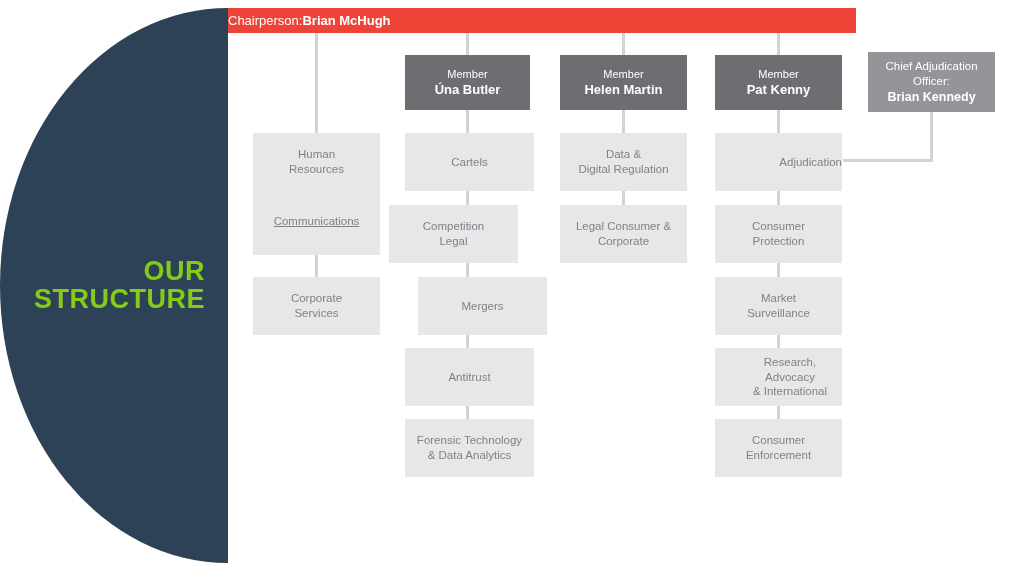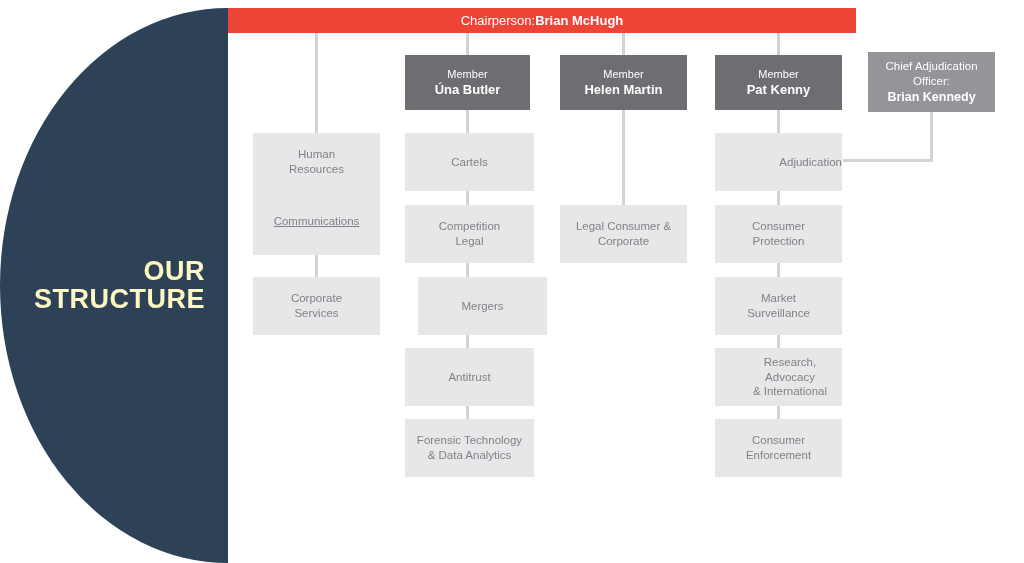--- a/index.html
+++ b/index.html
@@ -14,33 +14,33 @@
     position:absolute;
     left:0;top:8px;width:228px;height:555px;
     background:var(--navy,#2e4257);
     border-radius:100% 0 0 100% / 50% 0 0 50%;
     z-index:2;
   }
   .page-title{
     position:absolute;
     left:18px;top:250px;width:187px;
     text-align:right;
-    color:#fef9c3;
+    color:#84cc16;
     font-size:27px;
     font-weight:bold;
     letter-spacing:0.5px;
     line-height:1.03;
     white-space:pre-line;
   }
   .chair-bar{
     position:absolute;
     left:228px;top:8px;width:628px;height:25px;
     background:var(--red,#ee4337);
     color:#ffffff;
-    display:flex;align-items:center;justify-content:center;
+    display:flex;align-items:center;justify-content:flex-start;
     font-size:13px;
     z-index:3;
   }
   .chair-bar .name{font-weight:bold;}
   .line{position:absolute;background:var(--line,#d1d3d4);z-index:0;}
   .box{
     position:absolute;
     display:flex;align-items:center;justify-content:center;
     text-align:center;
     z-index:1;
@@ -116,35 +116,39 @@
     <span class="lbl">Communications</span>
   </div>
   <div class="box dept" style="left:253px;top:277px;width:127px;height:58px;">
     <span class="lbl">Corporate
 Services</span>
   </div>
 
   <div class="box dept" style="left:405px;top:133px;width:129px;height:58px;">
     <span class="lbl">Cartels</span>
   </div>
-  <div class="box dept" style="left:405px;top:205px;width:129px;height:58px;">
+  <div class="box dept" style="left:389px;top:205px;width:129px;height:58px;">
     <span class="lbl">Competition
 Legal</span>
   </div>
   <div class="box dept" style="left:418px;top:277px;width:129px;height:58px;">
     <span class="lbl">Mergers</span>
   </div>
   <div class="box dept" style="left:405px;top:348px;width:129px;height:58px;">
     <span class="lbl">Antitrust</span>
   </div>
   <div class="box dept" style="left:405px;top:419px;width:129px;height:58px;">
     <span class="lbl">Forensic Technology
 &amp; Data Analytics</span>
   </div>
 
+  <div class="box dept" style="left:560px;top:133px;width:127px;height:58px;">
+    <span class="lbl">Data &amp;
+Digital Regulation</span>
+  </div>
   <div class="box dept" style="left:560px;top:205px;width:127px;height:58px;">
     <span class="lbl">Legal Consumer &amp;
 Corporate</span>
   </div>
 
   <div class="box dept" style="left:715px;top:133px;width:127px;height:58px;justify-content:flex-end;">
     <span class="lbl">Adjudication</span>
   </div>
   <div class="box dept" style="left:715px;top:205px;width:127px;height:58px;">
     <span class="lbl">Consumer

